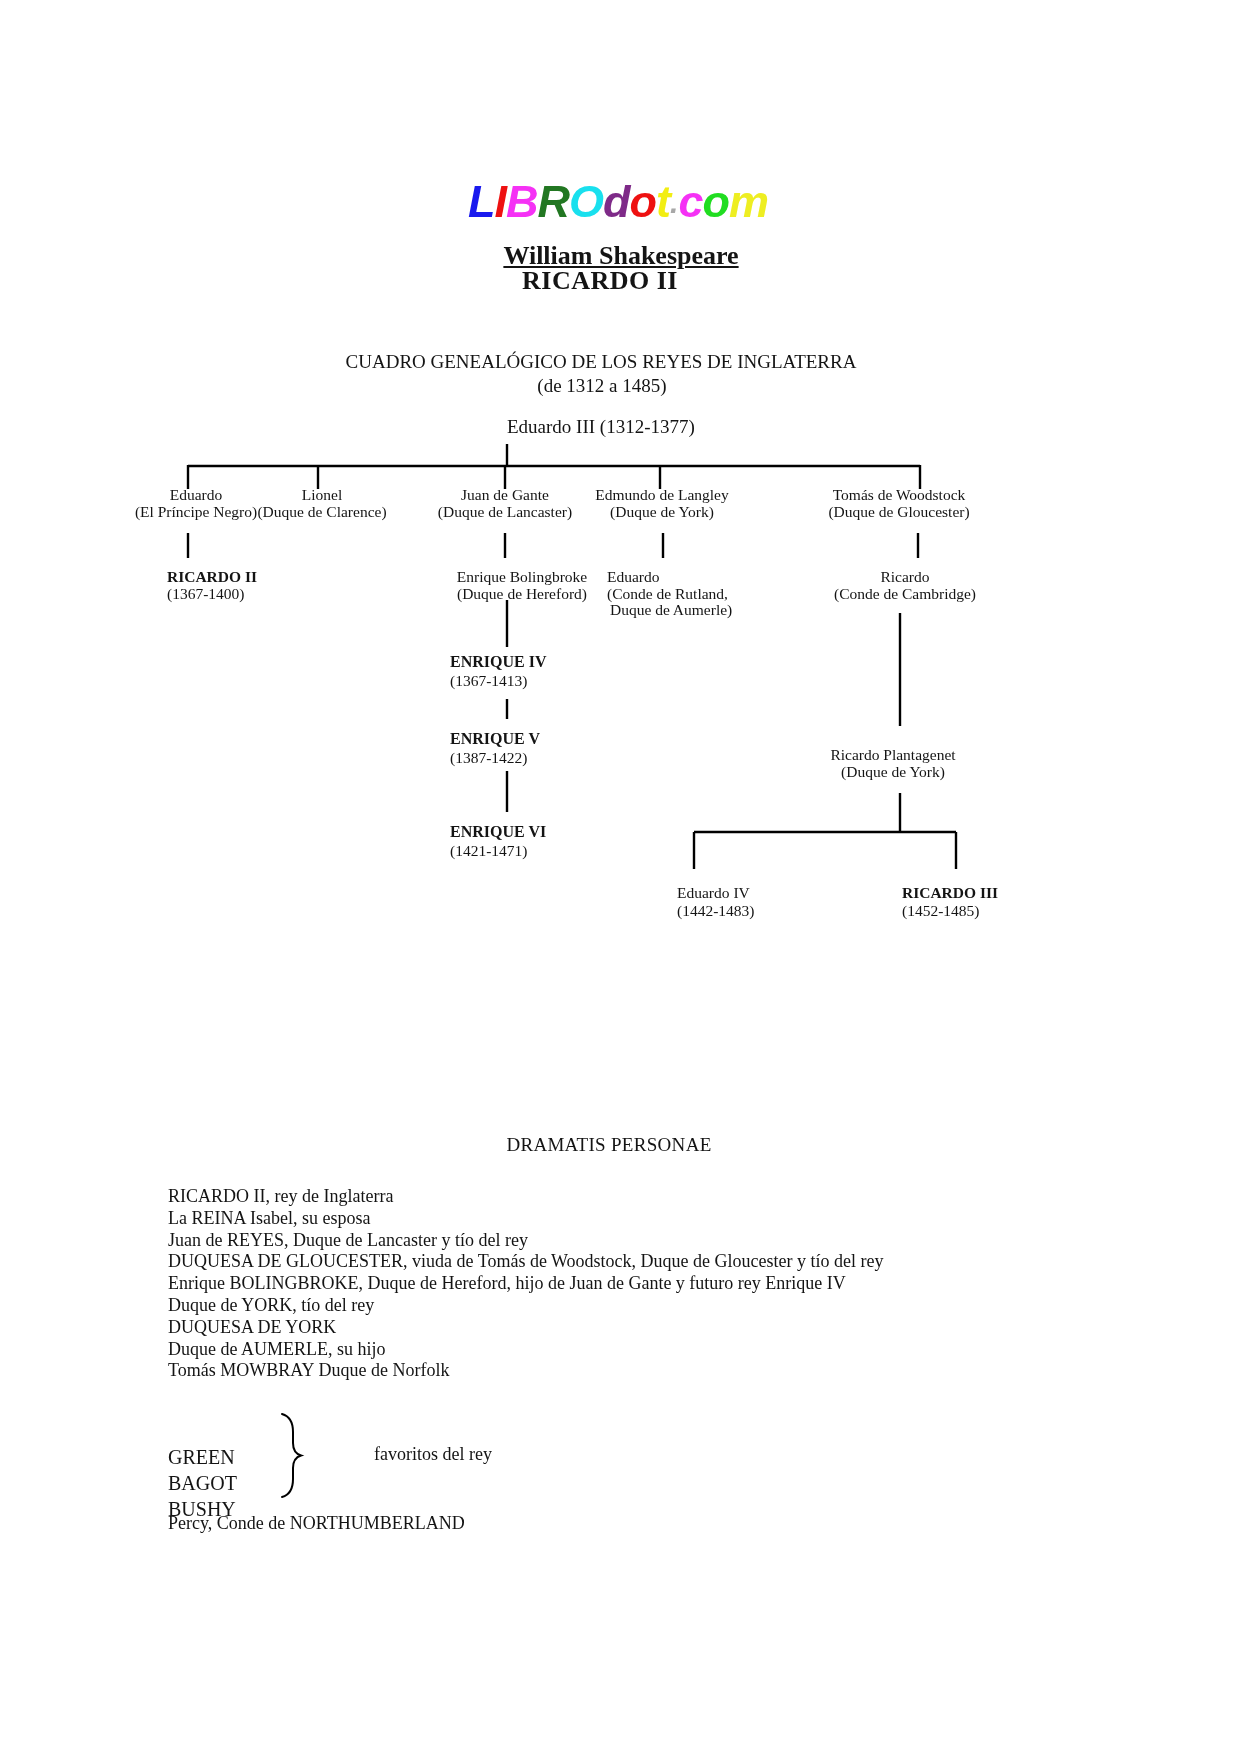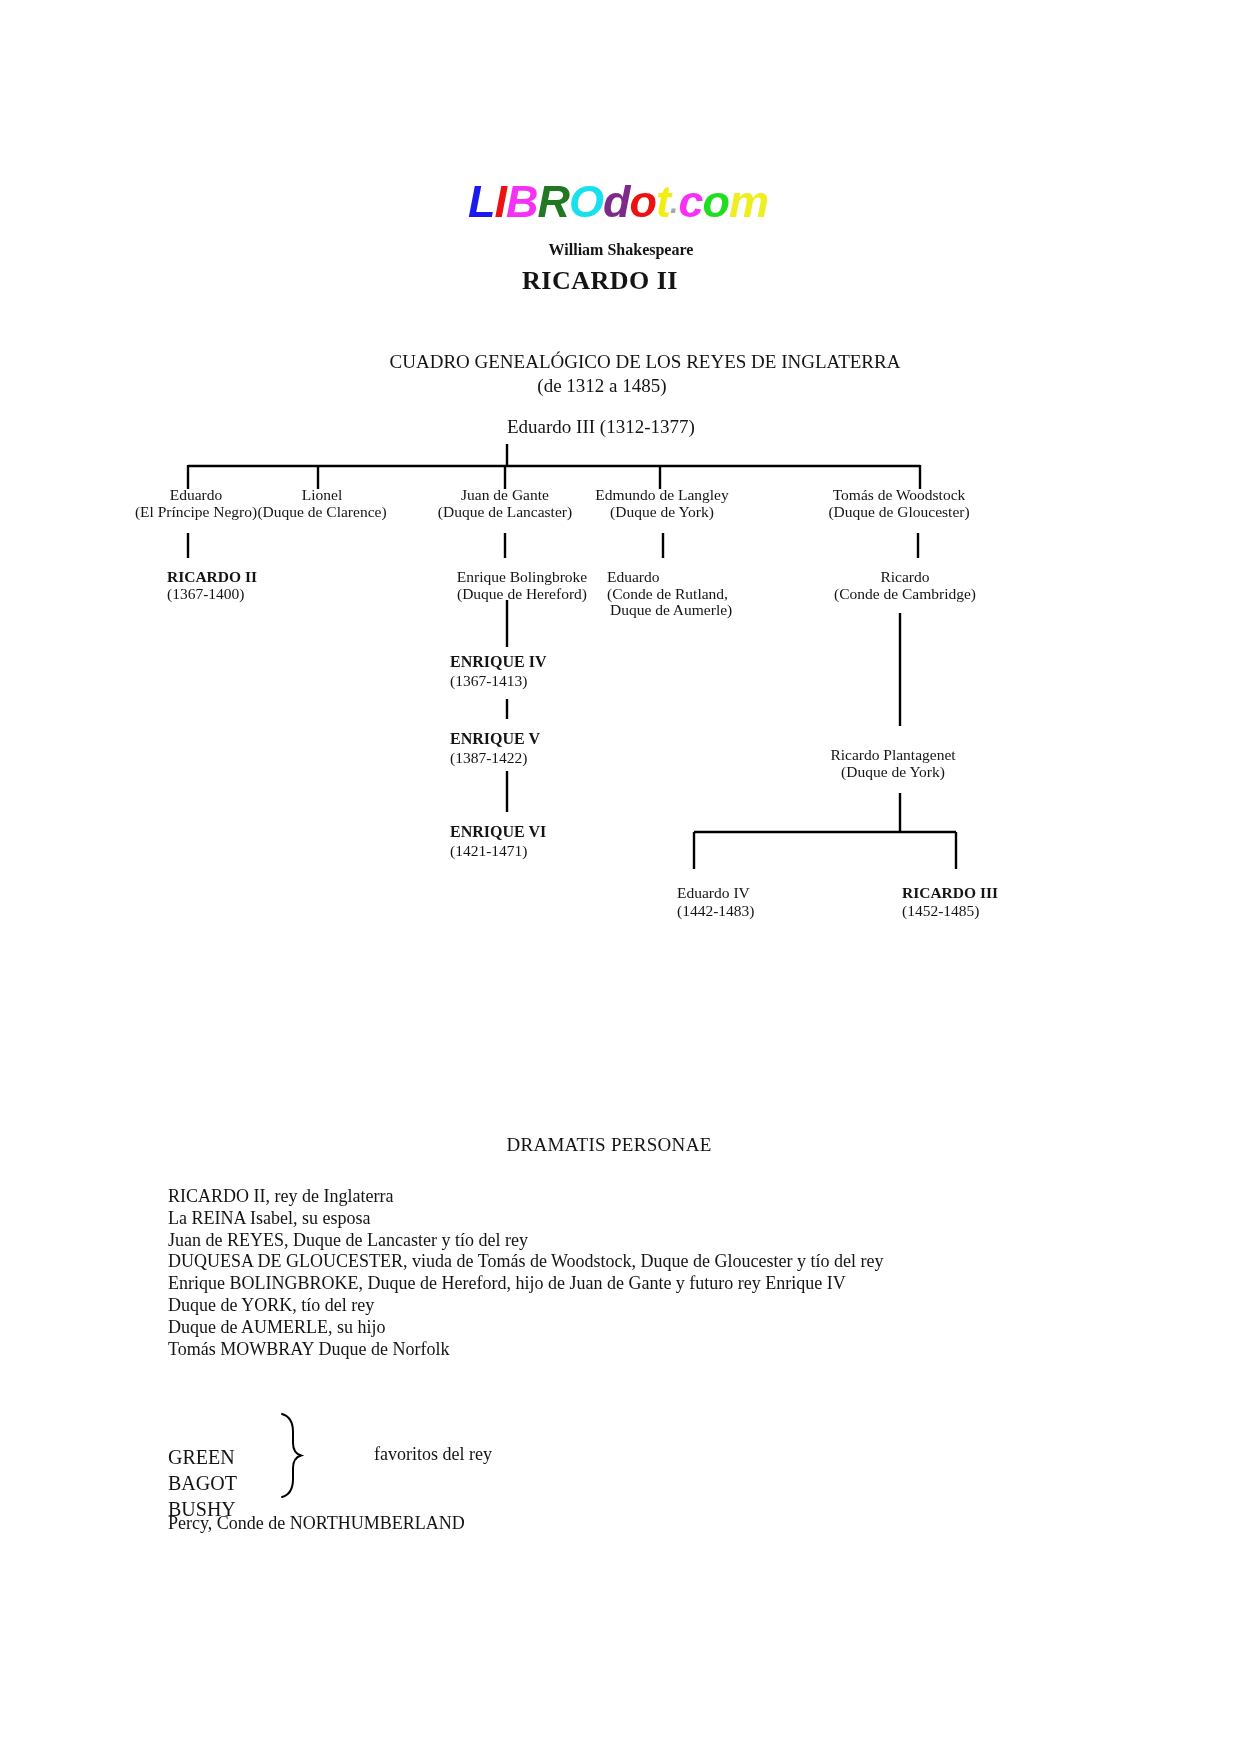--- a/index.html
+++ b/index.html
@@ -9,23 +9,23 @@
     color:#141414;position:relative;overflow:hidden;
   }
   .abs{position:absolute;white-space:nowrap;}
   .cx{transform:translateX(-50%);}
   
   .logo{
     top:178px;left:618px;font-family:"Liberation Sans","DejaVu Sans",sans-serif;
     font-weight:bold;font-style:italic;font-size:45px;line-height:48px;letter-spacing:-1px;
   }
   .logo .dot{font-size:30px;position:relative;top:-4px;letter-spacing:0;}
-  .author{top:241px;left:621px;font-size:16px;font-weight:bold;}
+  .author{top:241px;left:621px;font-size:26px;font-weight:bold;text-decoration:underline;}
   .book-title{top:266px;left:600px;font-size:26px;font-weight:bold;letter-spacing:.5px;}
-  .chart-title{top:351px;left:601px;font-size:19px;margin-left:44px;}
+  .chart-title{top:351px;left:601px;font-size:19px;}
   .chart-subtitle{top:375px;left:602px;font-size:19px;}
   
   .root-node{top:416px;left:507px;font-size:19px;}
   .node{font-size:15.5px;line-height:16.5px;text-align:center;}
   .node.left{text-align:left;}
   .node .nm-b{font-weight:bold;}
   .king{font-size:15.5px;line-height:19px;text-align:left;}
   .king .nm{font-weight:bold;font-size:16px;}
   svg.overlay{position:absolute;top:0;left:0;pointer-events:none;}
   
@@ -140,20 +140,21 @@
 
 <div class="abs cx dp-heading">DRAMATIS PERSONAE</div>
 
 <div class="abs dp-list">
   <div>RICARDO II, rey de Inglaterra</div>
   <div>La REINA Isabel, su esposa</div>
   <div>Juan de REYES, Duque de Lancaster y tío del rey</div>
   <div>DUQUESA DE GLOUCESTER, viuda de Tomás de Woodstock, Duque de Gloucester y tío del rey</div>
   <div>Enrique BOLINGBROKE, Duque de Hereford, hijo de Juan de Gante y futuro rey Enrique IV</div>
   <div>Duque de YORK, tío del rey</div>
+  <div>DUQUESA DE YORK</div>
   <div>Duque de AUMERLE, su hijo</div>
   <div>Tomás MOWBRAY Duque de Norfolk</div>
 </div>
 
 <div class="abs fav-names">
   <div>GREEN</div>
   <div>BAGOT</div>
   <div>BUSHY</div>
 </div>
 <div class="abs fav-label">favoritos del rey</div>

